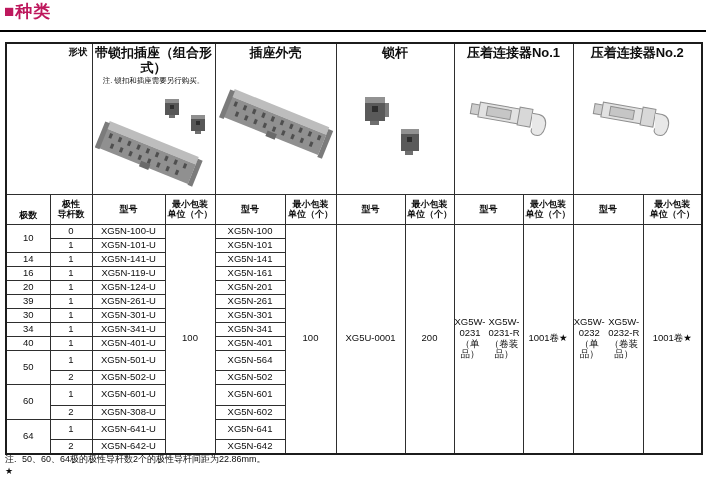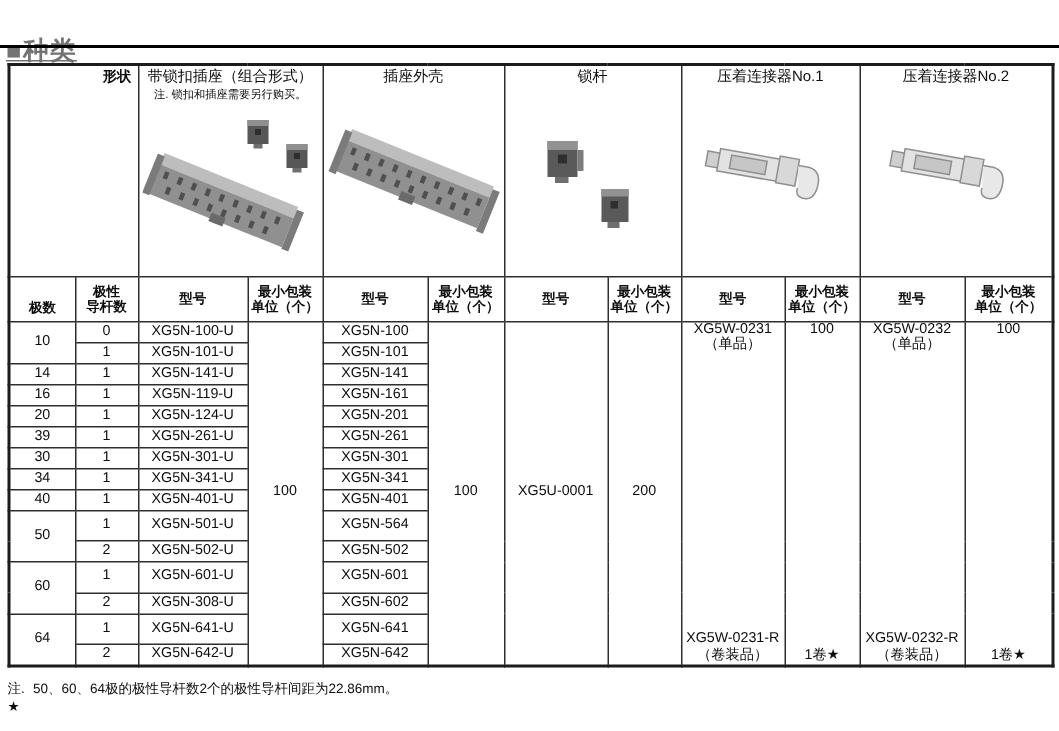--- a/index.html
+++ b/index.html
@@ -1,34 +1,34 @@
 <!DOCTYPE html>
 <html><head>
 <meta charset="utf-8">
 <style>
   html,body{margin:0;padding:0;background:#fff;}
   body{width:706px;height:487px;position:relative;overflow:hidden;
        font-family:"Liberation Sans","DejaVu Sans",sans-serif;color:#111;}
-  .page-title{position:absolute;left:4px;top:22px;font-size:17px;font-weight:700;color:#737373;letter-spacing:1px;text-decoration:underline;}
+  .page-title{position:absolute;left:4px;top:0;font-size:17px;font-weight:700;color:#be185d;letter-spacing:1px;}
   .title-rule{position:absolute;left:0;top:30px;width:706px;border-top:2px solid #000;}
   table.catalog{position:absolute;left:5px;top:42px;width:696px;border-collapse:collapse;table-layout:fixed;}
   table.catalog{border:2px solid #1c1c1c;}
   td,th{border:1px solid #2e2e2e;padding:0;text-align:center;vertical-align:middle;
         font-size:9.5px;font-weight:400;line-height:1.15;color:#0d0d0d;overflow:hidden;}
   tr.img-row{height:141px;margin-left:20px;}
   tr.sub-row{height:30px;}
   tr.d{height:14px;}
   th{font-weight:700;}
   .shape-cell{vertical-align:top;text-align:right;padding:3px 4px 0 0;font-size:9.5px;}
   .grp{vertical-align:top;padding-top:2px;}
-  .grp-label{font-size:10px;font-weight:400;}
+  .grp-label{font-size:13px;font-weight:700;}
   .grp-note{font-size:7.5px;font-weight:400;margin-top:1px;}
   .sub{font-size:9px;white-space:pre-line;}
   .poles-hdr{vertical-align:bottom;padding-bottom:3px;}
-  .stack-outer{height:228px;display:flex;flex-direction:column;justify-content:space-between;align-items:center;}
+  .stack-outer{height:228px;display:flex;justify-content:center;align-items:center;}
   .stack-item{white-space:pre-line;}
   .notes{position:absolute;left:5px;top:453px;font-size:9px;color:#0d0d0d;}
   .note-line{display:flex;line-height:12px;}
   .note-marker{width:17px;flex:none;text-align:left;}
   svg{display:block;margin:0 auto;}
 </style>
 </head>
 <body>
 
 <div class="page-title">■种类</div>

